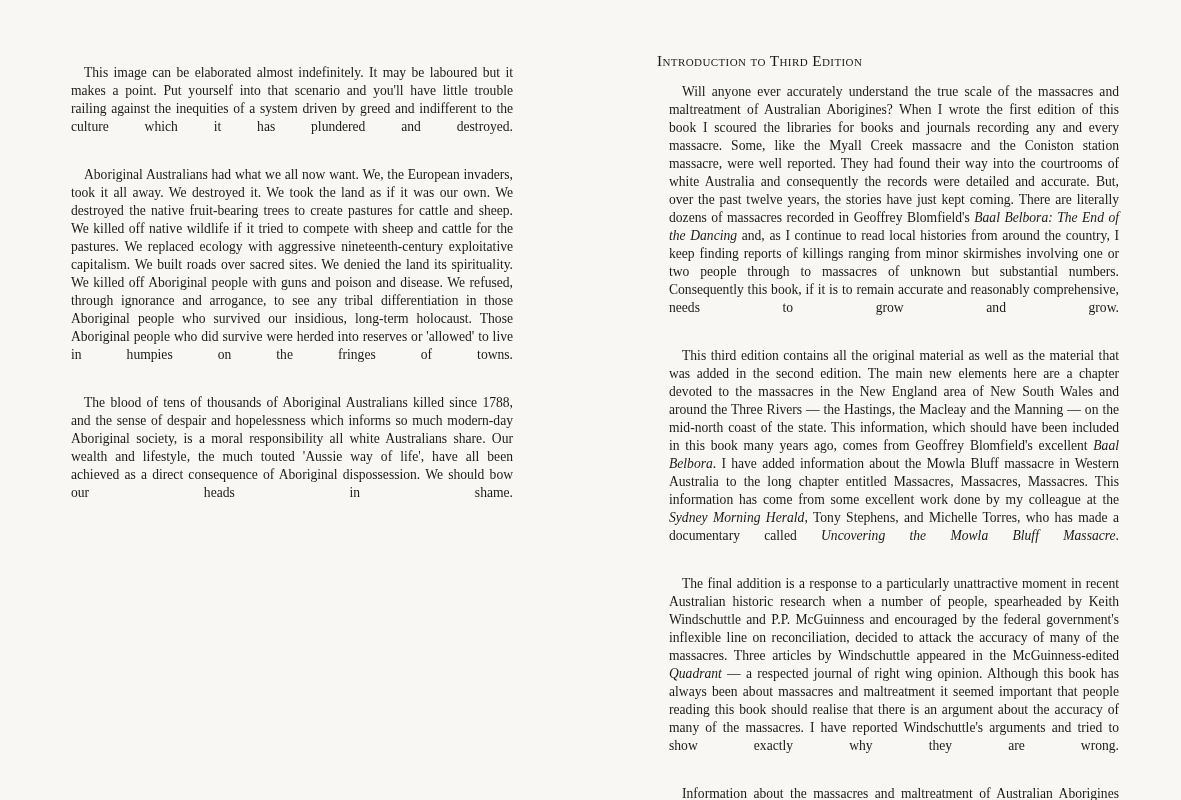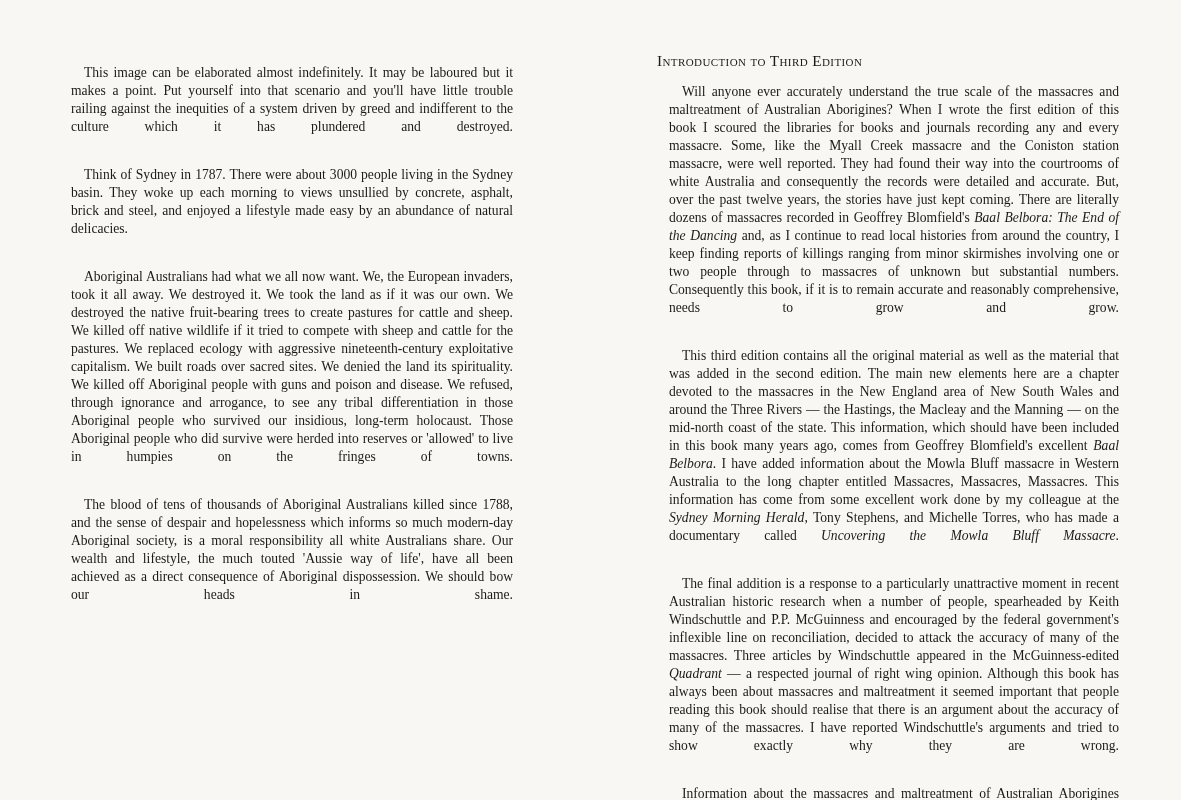--- a/index.html
+++ b/index.html
@@ -89,21 +89,20 @@
   }
 </style>
 </head>
 <body>
 
 <div id="spread">
 
   <div class="page page-left">
     <div class="textblock">
       <p class="para">This image can be elaborated almost indefinitely. It may be laboured but it makes a point. Put yourself into that scenario and you'll have little trouble railing against the inequities of a system driven by greed and indifferent to the culture which it has plundered and destroyed.</p>
-      <p class="para">Think of Sydney in 1787. There were about 3000 people living in the Sydney basin. They woke up each morning to views unsullied by concrete, asphalt, brick and steel, and enjoyed a lifestyle made easy by an abundance of natural delicacies.</p>
       <p class="para">Aboriginal Australians had what we all now want. We, the European invaders, took it all away. We destroyed it. We took the land as if it was our own. We destroyed the native fruit-bearing trees to create pastures for cattle and sheep. We killed off native wildlife if it tried to compete with sheep and cattle for the pastures. We replaced ecology with aggressive nineteenth-century exploitative capitalism. We built roads over sacred sites. We denied the land its spirituality. We killed off Aboriginal people with guns and poison and disease. We refused, through ignorance and arrogance, to see any tribal differentiation in those Aboriginal people who survived our insidious, long-term holocaust. Those Aboriginal people who did survive were herded into reserves or 'allowed' to live in humpies on the fringes of towns.</p>
       <p class="para">The blood of tens of thousands of Aboriginal Australians killed since 1788, and the sense of despair and hopelessness which informs so much modern-day Aboriginal society, is a moral responsibility all white Australians share. Our wealth and lifestyle, the much touted 'Aussie way of life', have all been achieved as a direct consequence of Aboriginal dispossession. We should bow our heads in shame.</p>
     </div>
   </div>
 
   <div class="page page-right">
     <div class="textblock">
 
       <h1 class="chapter-heading">Introduction to Third Edition</h1>
 

